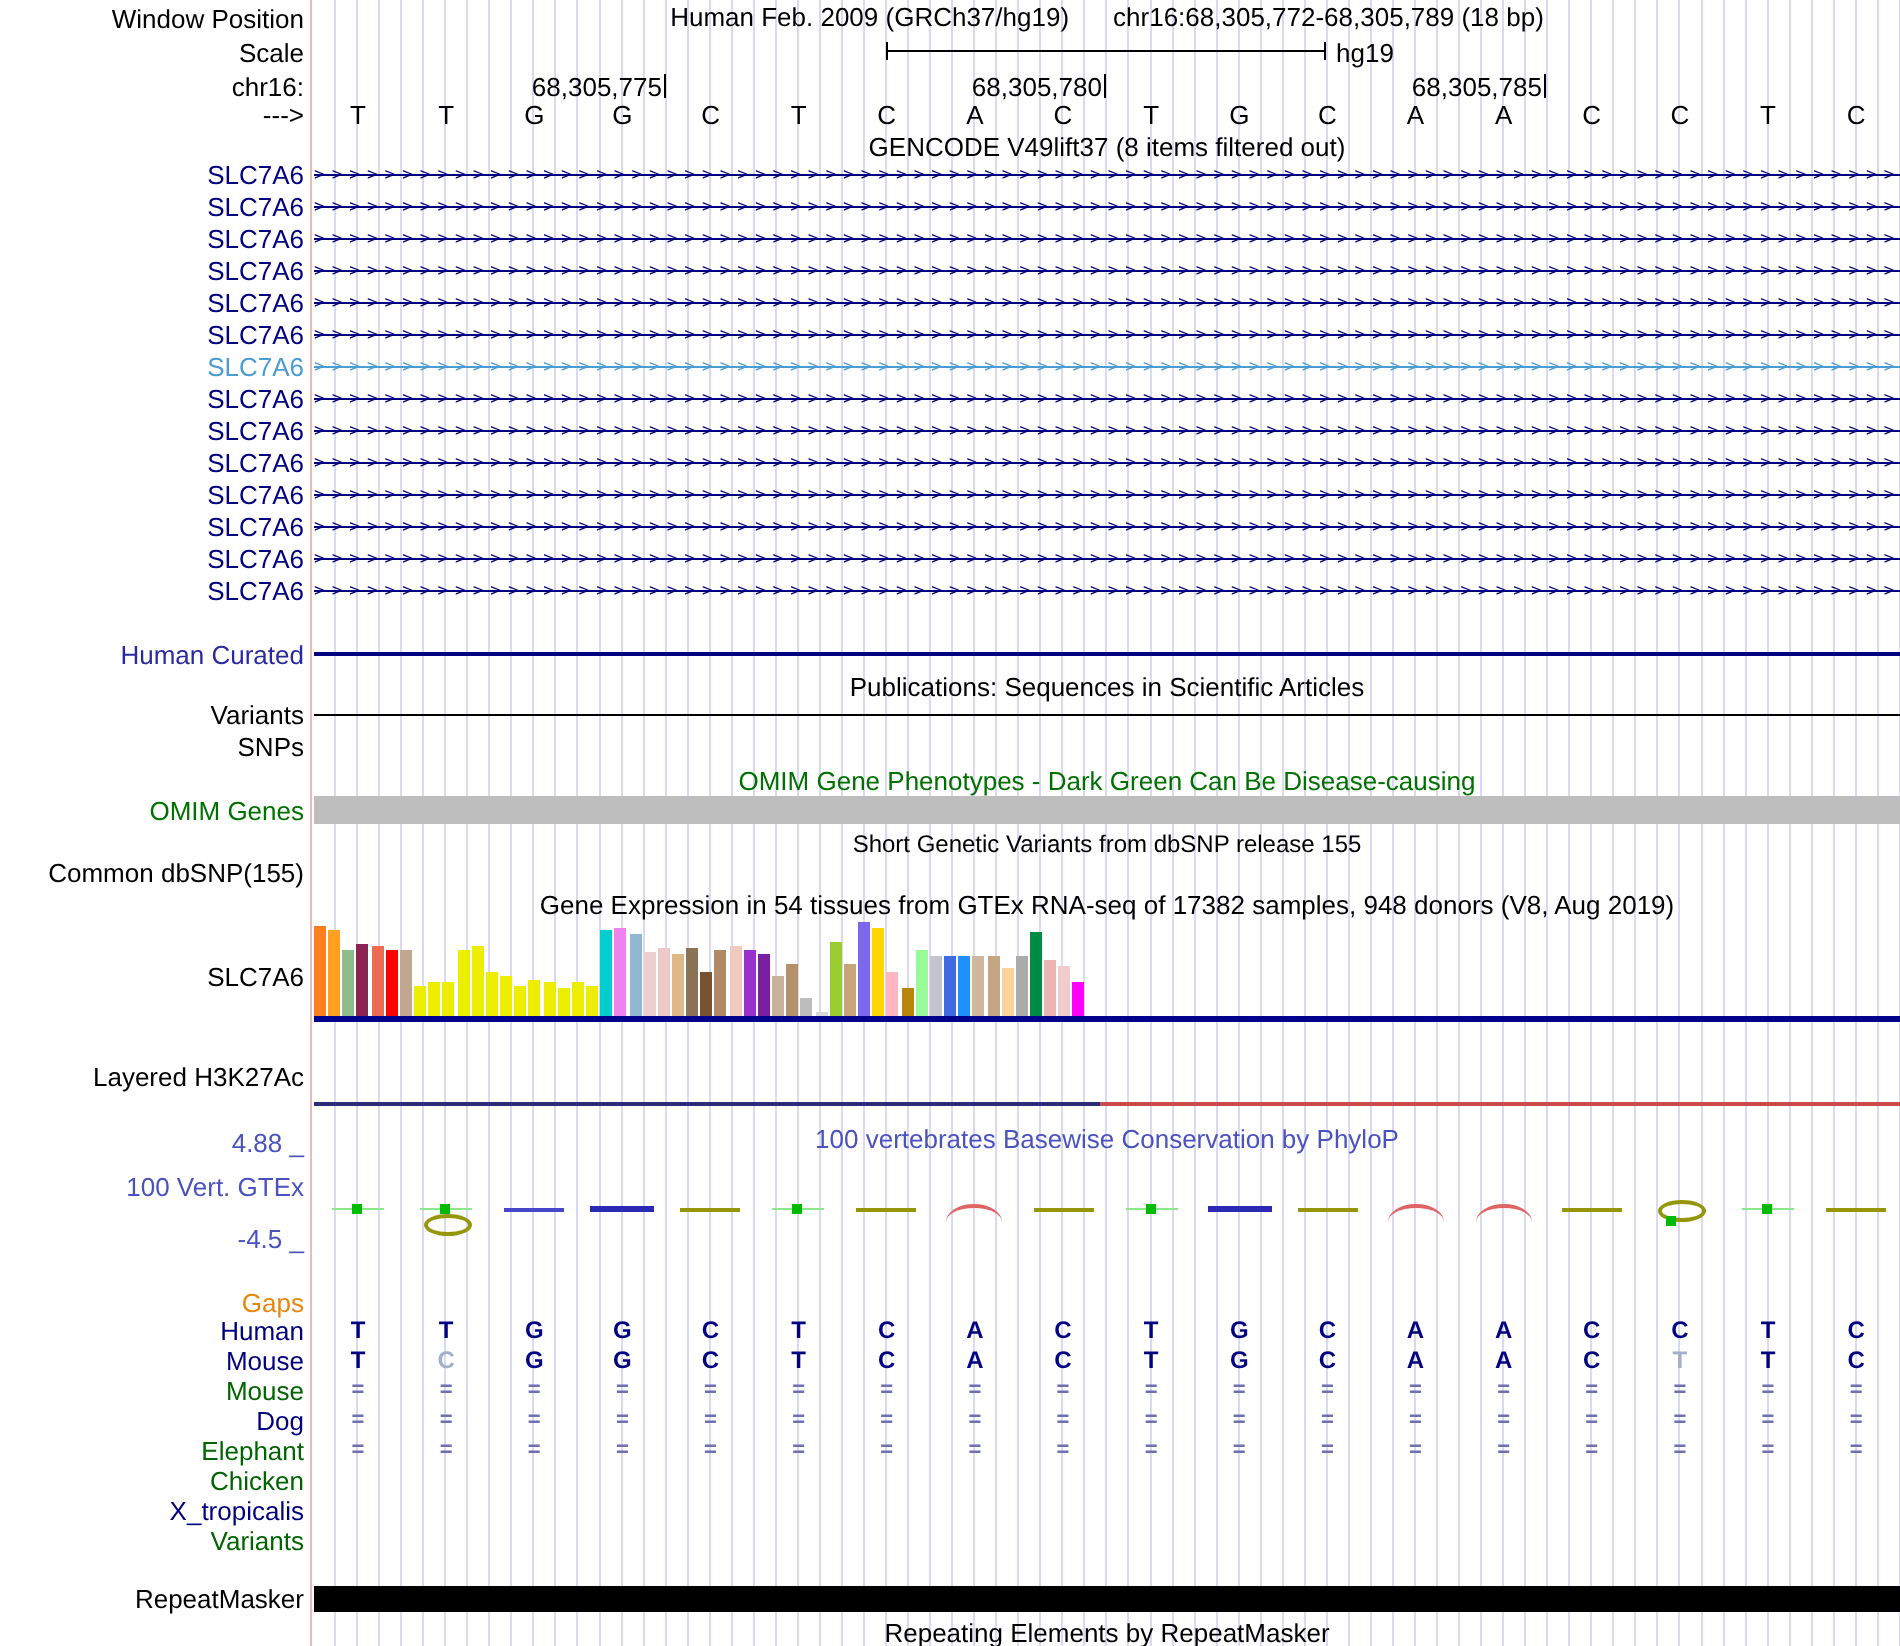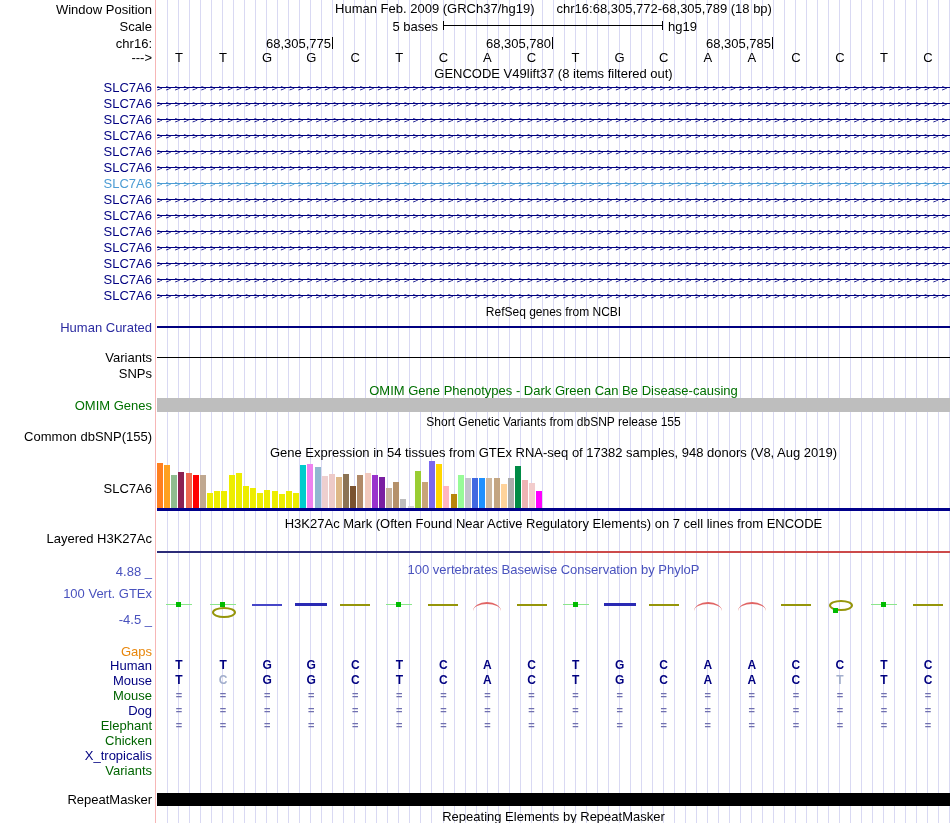--- a/index.html
+++ b/index.html
@@ -64,21 +64,20 @@
 <body>
 
 <div class="canvas">
   <div class="grid"></div>
   <div class="pinkline"></div>
 
   <div class="rlbl y-winpos">Window Position</div>
   <div class="ctitle t-pos"><span>Human Feb. 2009 (GRCh37/hg19)</span><span class="gap"></span><span>chr16:68,305,772-68,305,789 (18 bp)</span></div>
 
   <div class="rlbl y-scale">Scale</div>
-  <div class="scale-text">5 bases</div>
   <div class="scale-line"></div>
   <div class="scale-cap" style="left:443px"></div>
   <div class="scale-cap" style="left:662px"></div>
   <div class="scale-hg19">hg19</div>
 
   <div class="rlbl y-chrom">chr16:</div>
   <div class="coordwrap" style="left:243px">
       <span>68,305,775</span>
       <span class="tick"></span>
     </div>
@@ -166,24 +165,24 @@
       <div class="rlbl" style="top: 272px; color: rgb(0, 0, 128); height: 16px; line-height: 16px;">SLC7A6</div>
       <div class="generow" style="top: 272px; color: rgb(0, 0, 128); background-image: linear-gradient(transparent 7px, rgb(0, 0, 128) 7px, rgb(0, 0, 128) 8px, transparent 8px);">
         <span class="chevrons">&gt;&gt;&gt;&gt;&gt;&gt;&gt;&gt;&gt;&gt;&gt;&gt;&gt;&gt;&gt;&gt;&gt;&gt;&gt;&gt;&gt;&gt;&gt;&gt;&gt;&gt;&gt;&gt;&gt;&gt;&gt;&gt;&gt;&gt;&gt;&gt;&gt;&gt;&gt;&gt;&gt;&gt;&gt;&gt;&gt;&gt;&gt;&gt;&gt;&gt;&gt;&gt;&gt;&gt;&gt;&gt;&gt;&gt;&gt;&gt;&gt;&gt;&gt;&gt;&gt;&gt;&gt;&gt;&gt;&gt;&gt;&gt;&gt;&gt;&gt;&gt;&gt;&gt;&gt;&gt;&gt;&gt;&gt;&gt;&gt;&gt;&gt;&gt;&gt;&gt;</span>
       </div>
       <div class="rlbl" style="top: 288px; color: rgb(0, 0, 128); height: 16px; line-height: 16px;">SLC7A6</div>
       <div class="generow" style="top: 288px; color: rgb(0, 0, 128); background-image: linear-gradient(transparent 7px, rgb(0, 0, 128) 7px, rgb(0, 0, 128) 8px, transparent 8px);">
         <span class="chevrons">&gt;&gt;&gt;&gt;&gt;&gt;&gt;&gt;&gt;&gt;&gt;&gt;&gt;&gt;&gt;&gt;&gt;&gt;&gt;&gt;&gt;&gt;&gt;&gt;&gt;&gt;&gt;&gt;&gt;&gt;&gt;&gt;&gt;&gt;&gt;&gt;&gt;&gt;&gt;&gt;&gt;&gt;&gt;&gt;&gt;&gt;&gt;&gt;&gt;&gt;&gt;&gt;&gt;&gt;&gt;&gt;&gt;&gt;&gt;&gt;&gt;&gt;&gt;&gt;&gt;&gt;&gt;&gt;&gt;&gt;&gt;&gt;&gt;&gt;&gt;&gt;&gt;&gt;&gt;&gt;&gt;&gt;&gt;&gt;&gt;&gt;&gt;&gt;&gt;&gt;</span>
       </div>
     </div>
 
-  <div class="ctitle t-refseq">RefSeq genes from NCBI</div>
   <div class="rlbl y-refseq">Human Curated</div>
   <div class="refseqline"></div>
 
+  <div class="ctitle t-pubs">Publications: Sequences in Scientific Articles</div>
   <div class="rlbl y-seqs">Variants</div>
   <div class="seqline"></div>
   <div class="rlbl y-snps">SNPs</div>
 
   <div class="ctitle t-omim">OMIM Gene Phenotypes - Dark Green Can Be Disease-causing</div>
   <div class="rlbl y-omim">OMIM Genes</div>
   <div class="omimbar"></div>
 
   <div class="ctitle t-dbsnp">Short Genetic Variants from dbSNP release 155</div>
   <div class="rlbl y-dbsnp">Common dbSNP(155)</div>
@@ -241,21 +240,20 @@
       <div class="bar" style="left: 336.52px; height: 30px; background: rgb(195, 165, 130);"></div>
       <div class="bar" style="left: 343.68px; height: 24px; background: rgb(255, 211, 155);"></div>
       <div class="bar" style="left: 350.84px; height: 30px; background: rgb(171, 171, 171);"></div>
       <div class="bar" style="left: 358px; height: 42px; background: rgb(0, 139, 69);"></div>
       <div class="bar" style="left: 365.16px; height: 28px; background: rgb(238, 180, 180);"></div>
       <div class="bar" style="left: 372.32px; height: 25px; background: rgb(242, 204, 204);"></div>
       <div class="bar" style="left: 379.48px; height: 17px; background: rgb(255, 0, 255);"></div>
     </div>
   <div class="gtexbase"></div>
 
-  <div class="ctitle t-h3k">H3K27Ac Mark (Often Found Near Active Regulatory Elements) on 7 cell lines from ENCODE</div>
   <div class="rlbl y-h3k">Layered H3K27Ac</div>
   <div class="h3kline-l"></div>
   <div class="h3kline-r"></div>
 
   <div class="ctitle t-cons">100 vertebrates Basewise Conservation by PhyloP</div>
   <div class="rlbl y-consmax">4.88 _</div>
   <div class="rlbl y-conslbl">100 Vert. GTEx</div>
   <div class="rlbl y-consmin">-4.5 _</div>
   <div id="consmarks">
       <div class="mark" style="left: 161.03px; top: 596px;">

